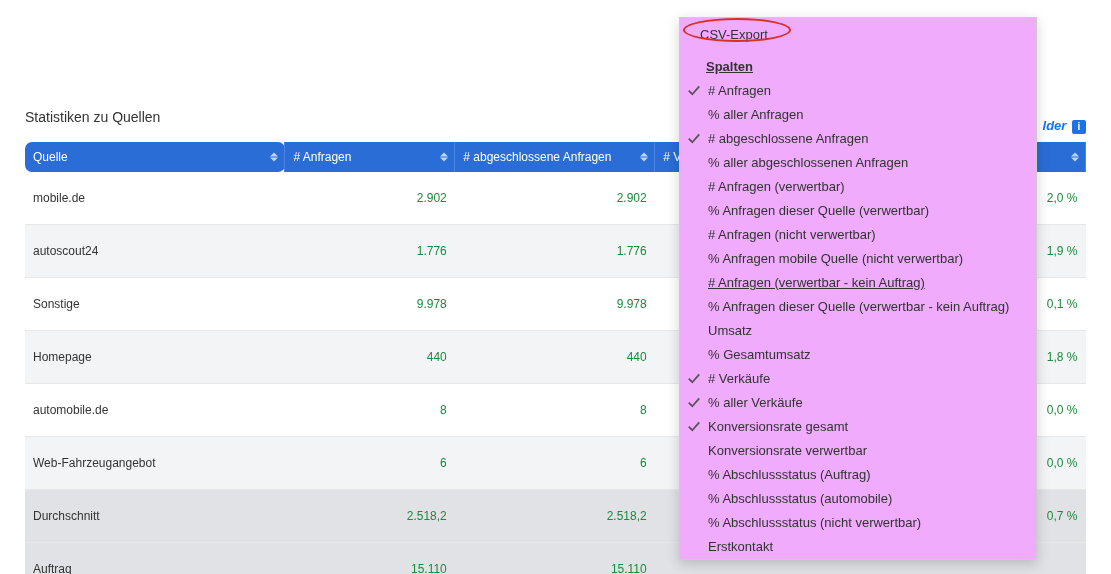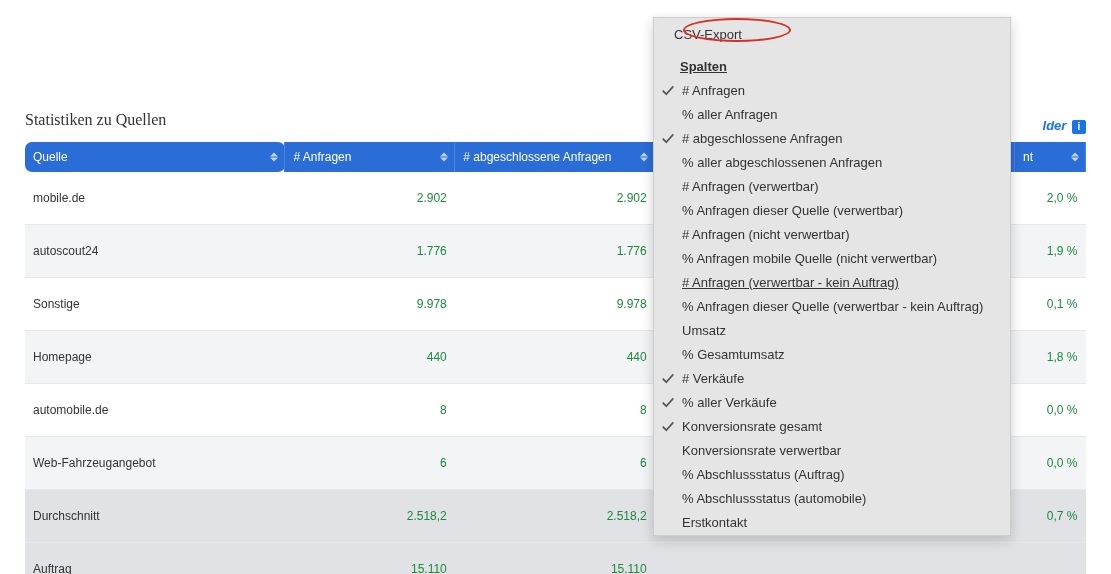--- a/index.html
+++ b/index.html
@@ -12,24 +12,23 @@
     color: #333;
     width: 1111px;
     height: 574px;
     position: relative;
     overflow: hidden;
   }
   .page-title {
     position: absolute;
     left: 25px;
     top: 100px;
-    font-size: 16px;
+    font-size: 14px;
     font-weight: normal;
     color: #333;
-    font-family: Liberation Serif, serif;
   }
   .top-right-link {
     position: absolute;
     right: 25px;
     top: 118px;
     font-size: 13px;
     color: #1a73e8;
   }
   .top-right-link .lbl {
     color: #1a73e8;
@@ -97,24 +96,24 @@
   
   .col-quelle { width: 260px; border-radius: 7px; }
   .col-anfragen { width: 170px; }
   .col-abg { width: 200px; }
   .col-verk { width: 180px; }
   .col-hidden1 { width: 180px; }
   .col-kon { width: 71px; }
   
   .dropdown {
     position: absolute;
-    left: 653px;
+    left: 679px;
     top: 17px;
     width: 358px;
-    background: #e5e5e5;
+    background: #f0abfc;
     border: 1px solid #ccc;
     box-shadow: 0 4px 12px rgba(0,0,0,0.18);
     z-index: 10;
   }
   .dropdown .menu-item {
     display: flex;
     align-items: center;
     padding: 3px 10px 3px 28px;
     font-size: 13px;
     color: #333;
@@ -356,18 +355,21 @@
       <div class="menu-item">
         <span>Konversionsrate verwertbar</span>
       </div>
       <div class="menu-item">
         <span>% Abschlussstatus (Auftrag)</span>
       </div>
       <div class="menu-item">
         <span>% Abschlussstatus (automobile)</span>
       </div>
       <div class="menu-item">
+        <span>% Abschlussstatus (nicht verwertbar)</span>
+      </div>
+      <div class="menu-item">
         <span>Erstkontakt</span>
       </div>
     </div>
 </div>
 
 <div class="highlight-ellipse"></div>
 
 </body></html>

